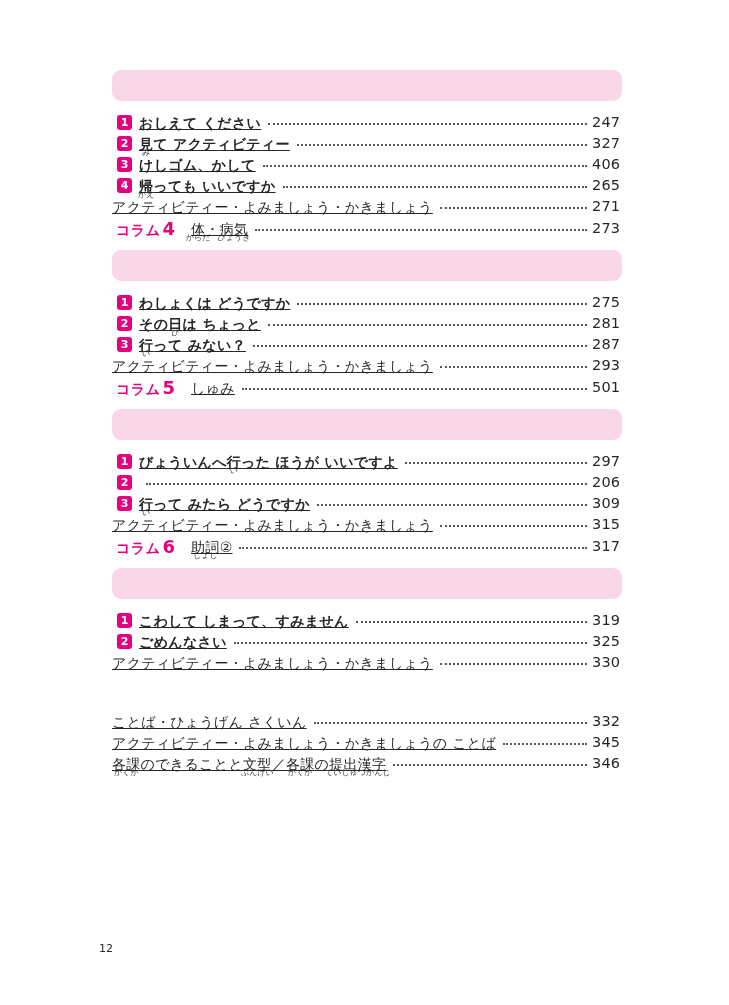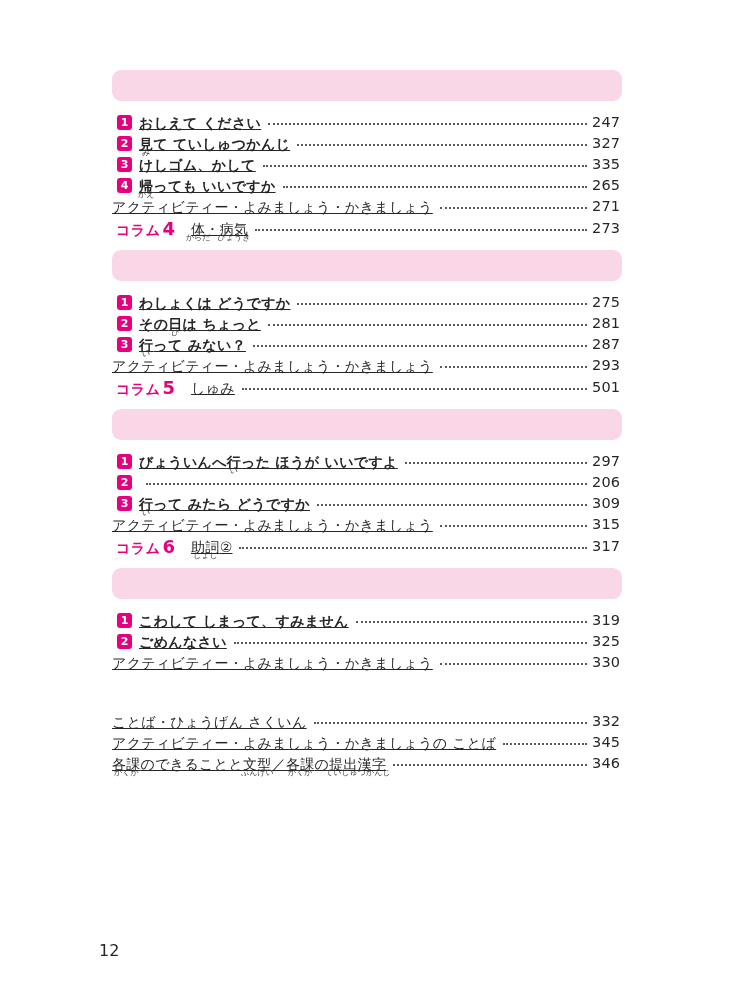--- a/index.html
+++ b/index.html
@@ -37,46 +37,46 @@
   .dots{
     flex:1;align-self:center;border-bottom:2px dotted #595959;
     margin:0 5px 0 7px;transform:translateY(1px);min-width:20px;
   }
   .pg{
     font-size:14.5px;min-width:30px;flex:none;
     letter-spacing:.2px;line-height:1;
   }
   #footer{position:absolute;top:711px;left:112px;width:510px;}
   #footer .row{height:21px;}
-  .folio{position:absolute;left:99px;top:943px;font-size:16px;line-height:1;}
+  .folio{position:absolute;left:99px;top:943px;font-size:11px;line-height:1;}
 </style>
 </head>
 <body>
 
 <div class="page">
   <main id="toc">
       <section class="section">
         <div class="bar"></div>
         <div class="row lesson">
           <span class="badge">1</span>
           <span class="title"><span class="seg">おしえて ください</span></span>
           <span class="dots"></span>
           <span class="pg">247</span>
         </div>
         <div class="row lesson">
           <span class="badge">2</span>
-          <span class="title"><span class="seg">見<span class="furi">み</span></span><span class="seg">て ていしゅつかんじ</span></span>
+          <span class="title"><span class="seg">見<span class="furi">み</span></span><span class="seg">て アクティビティー</span></span>
           <span class="dots"></span>
           <span class="pg">327</span>
         </div>
         <div class="row lesson">
           <span class="badge">3</span>
           <span class="title"><span class="seg">けしゴム、かして</span></span>
           <span class="dots"></span>
-          <span class="pg">335</span>
+          <span class="pg">406</span>
         </div>
         <div class="row lesson">
           <span class="badge">4</span>
           <span class="title"><span class="seg">帰<span class="furi">かえ</span></span><span class="seg">っても いいですか</span></span>
           <span class="dots"></span>
           <span class="pg">265</span>
         </div>
         <div class="row plain">
           <span class="title"><span class="seg">アクティビティー・よみましょう・かきましょう</span></span>
           <span class="dots"></span>

